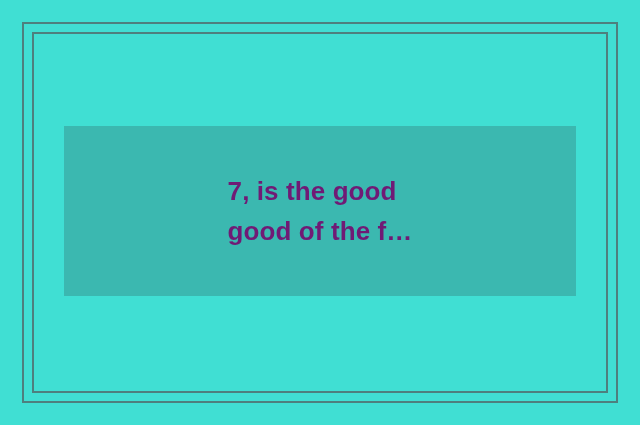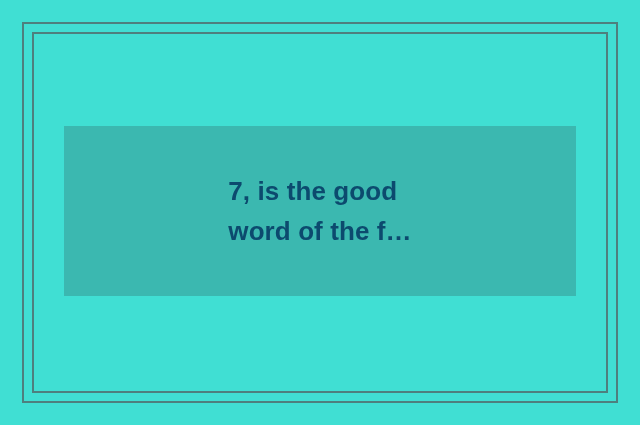--- a/index.html
+++ b/index.html
@@ -56,21 +56,21 @@
     box-sizing: border-box;
     display: flex;
     flex-direction: column;
     align-items: center;
     justify-content: center;
   }
 
   .quote-text {
     margin: 0;
     padding: 0;
-    color: #0c4a6e;
+    color: #701a75;
     font-family: "Liberation Sans", sans-serif;
     font-weight: bold;
     font-size: 26px;
     line-height: 40px;
     letter-spacing: 0.1px;
     text-align: left;
     white-space: pre;
   }
   .quote-line {
     display: block;
@@ -78,16 +78,16 @@
 </style>
 </head>
 <body>
 
 <div class="canvas">
 
   <div class="frame-outer"></div>
   <div class="frame-inner"></div>
 
   <div class="quote-panel">
-    <p class="quote-text"><span class="quote-line">7, is the good</span><span class="quote-line">word of the f…</span></p>
+    <p class="quote-text"><span class="quote-line">7, is the good</span><span class="quote-line">good of the f…</span></p>
   </div>
 
 </div>
 
 </body></html>

